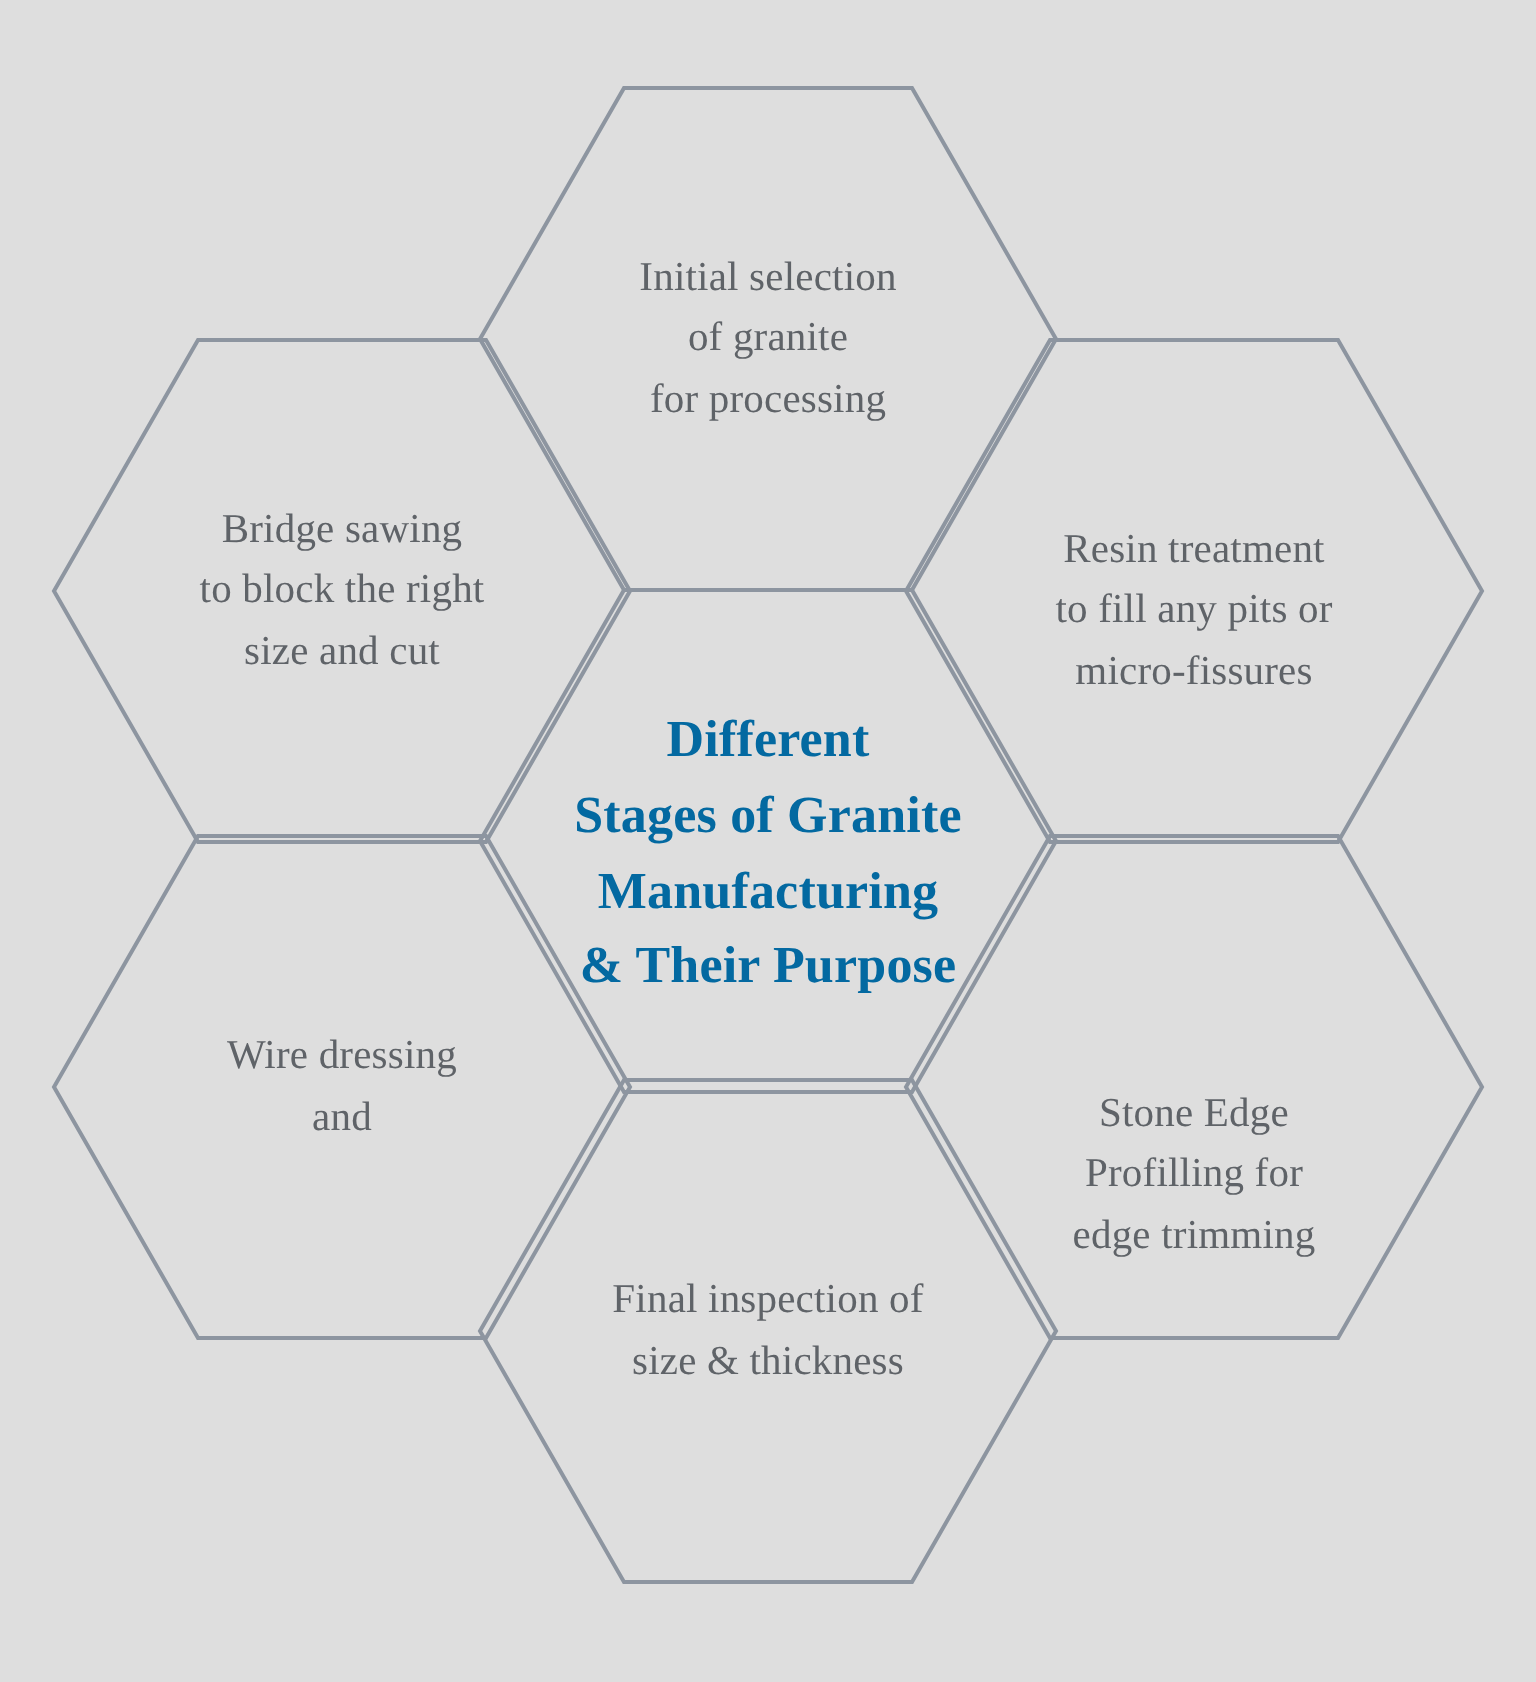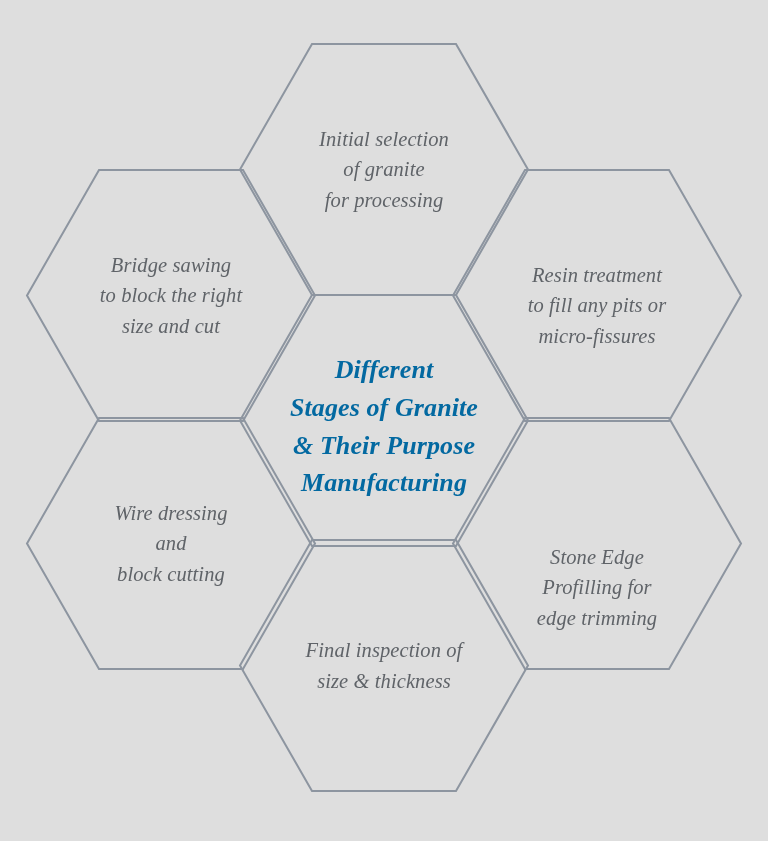--- a/index.html
+++ b/index.html
@@ -11,21 +11,20 @@
     height: 841px;
     background: #dedede;
     font-family: "Liberation Serif", "DejaVu Serif", serif;
     overflow: hidden;
   }
 
   #honeycomb {
     position: relative;
     width: 712px;
     height: 841px;
-    font-style: italic;
   }
 
   #hex-svg {
     position: absolute;
     left: 0;
     top: 0;
     width: 768px;
     height: 841px;
   }
 
@@ -117,30 +116,29 @@
       <span class="hex-line">Resin treatment</span>
       <span class="hex-line">to fill any pits or</span>
       <span class="hex-line">micro-fissures</span>
     </div>
   </div>
 
   <div class="hex-cell" id="cell-center">
     <div class="hex-label-center">
       <span class="hex-line">Different</span>
       <span class="hex-line">Stages of Granite</span>
+      <span class="hex-line">Manufacturing</span>
       <span class="hex-line">&amp; Their Purpose</span>
-      <span class="hex-line">Manufacturing</span>
     </div>
   </div>
 
   <div class="hex-cell" id="cell-botleft">
     <div class="hex-label">
       <span class="hex-line">Wire dressing</span>
       <span class="hex-line">and</span>
-      <span class="hex-line">block cutting</span>
     </div>
   </div>
 
   <div class="hex-cell" id="cell-botright">
     <div class="hex-label">
       <span class="hex-line">Stone Edge</span>
       <span class="hex-line">Profilling for</span>
       <span class="hex-line">edge trimming</span>
     </div>
   </div>

